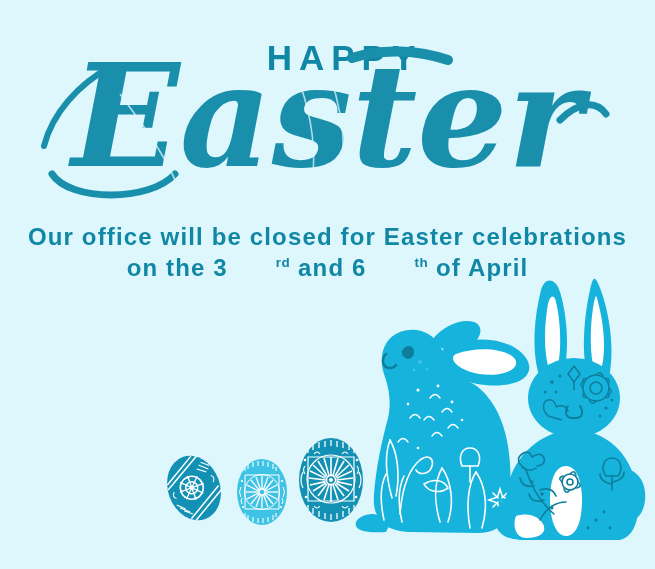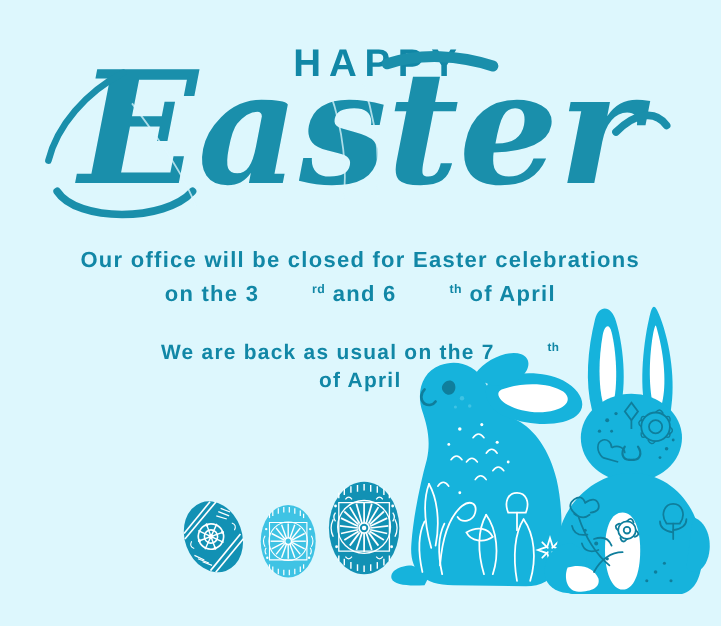--- a/index.html
+++ b/index.html
@@ -64,21 +64,21 @@
     position: absolute;
     left: 0;
     top: 224px;
     width: 655px;
     text-align: center;
     color: #1187a6;
   }
   .msg-line {
     font-family: "Liberation Sans", sans-serif;
     font-weight: bold;
-    font-size: 20px;
+    font-size: 24px;
     letter-spacing: 1.15px;
     line-height: 26px;
     white-space: nowrap;
   }
   .para2 {
     margin-top: 22px;
   }
   .para2 .msg-line {
     font-size: 19px;
   }
@@ -133,24 +133,20 @@
     </svg>
   </div>
 
   <div class="message">
 
     <div class="para1">
       <div class="msg-line">Our office will be closed for Easter celebrations</div>
       <div class="msg-line"><span>on the </span><span>3</span><sup>rd</sup><span> and </span><span>6</span><sup>th</sup><span> of April</span></div>
     </div>
 
-    <div class="para2">
-      <div class="msg-line"><span>We are back as usual on the </span><span>7</span><sup>th</sup></div>
-      <div class="msg-line">of April</div>
-    </div>
   </div>
 
   <div class="art">
     <svg viewBox="0 0 655 270" width="655" height="270" xmlns="http://www.w3.org/2000/svg">
 
       <g transform="translate(194,218) rotate(-20)">
         <ellipse cx="0" cy="0" rx="26" ry="33" fill="#1291b4"></ellipse>
         <g stroke="#ffffff" stroke-width="1.5" fill="none">
 
           <path d="M-24 -12 L 8 -31"></path>

